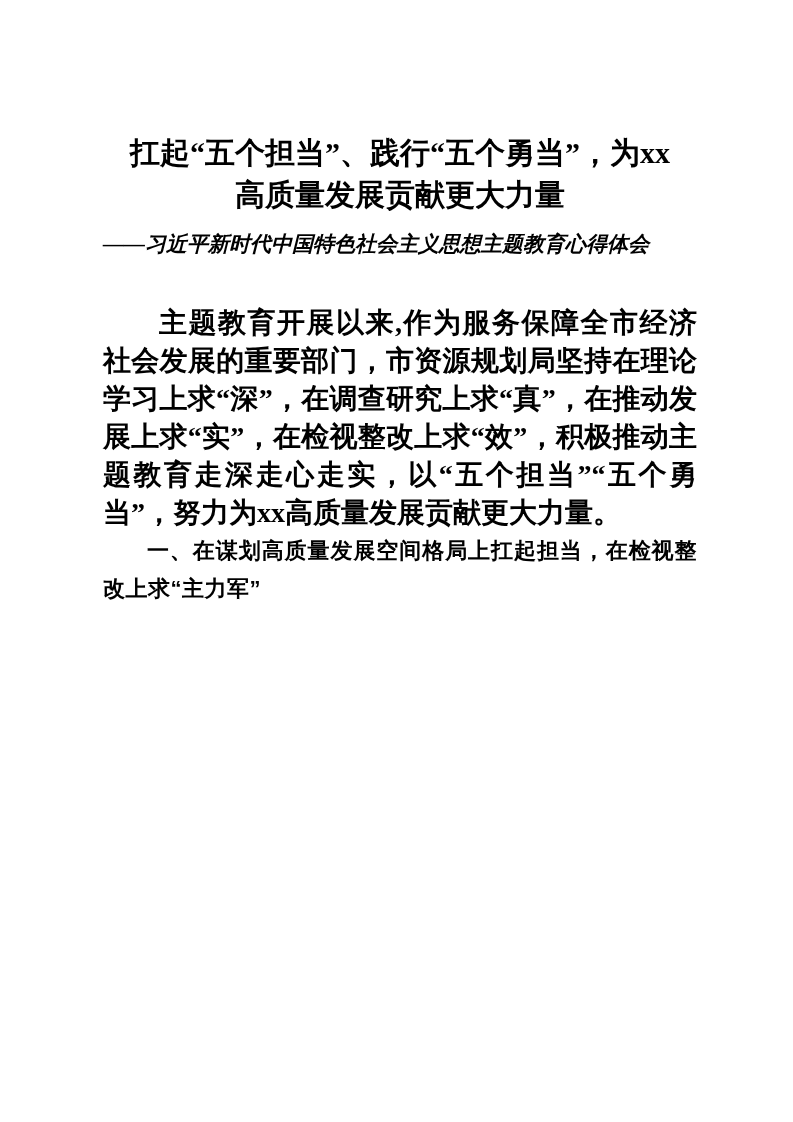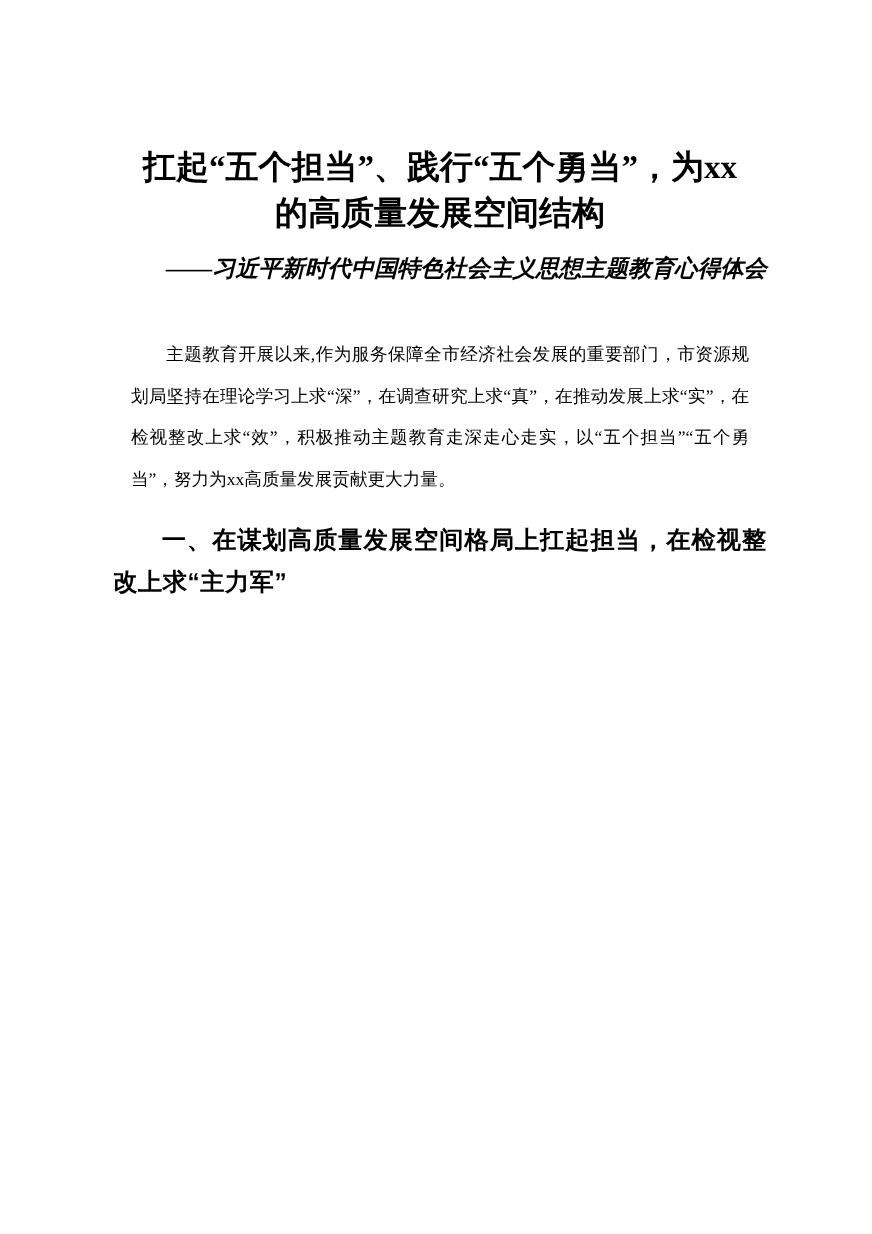--- a/index.html
+++ b/index.html
@@ -26,53 +26,53 @@
     text-align: center;
     font-family: "Liberation Serif", "DejaVu Serif", serif;
   }
   .title-line { display: block; }
   .doc-subtitle {
     margin: 8px 0 40px 0;
     font-size: 21px;
     font-weight: 600;
     font-style: italic;
     line-height: 40px;
-    text-align: right;
+    text-align: left;
     font-family: "Liberation Serif", "DejaVu Serif", serif;
   }
   .body-para {
-    margin: 16px;
-    font-size: 16px;
+    margin: 0;
+    font-size: 28px;
     line-height: 38px;
     text-align: justify;
     text-justify: inter-ideograph;
     text-indent: 2em;
     font-family: "Liberation Serif", "DejaVu Serif", serif;
-    font-weight: 400;
+    font-weight: 700;
   }
   .section-heading {
     margin: 0;
     font-size: 22px;
     letter-spacing: 0.5px;
     line-height: 38px;
     font-weight: 700;
     text-align: justify;
     text-justify: inter-ideograph;
     text-indent: 2em;
     font-family: "Liberation Sans", "DejaVu Sans", sans-serif;
   }
 </style>
 </head>
 <body>
 
 <div class="page">
 
   <h1 class="doc-title">
     <span class="title-line">扛起“五个担当”、践行“五个勇当”，为xx</span>
-    <span class="title-line">的高质量发展空间结构</span>
+    <span class="title-line">高质量发展贡献更大力量</span>
   </h1>
 
   <div class="doc-subtitle">——习近平新时代中国特色社会主义思想主题教育心得体会</div>
 
   <p class="body-para">主题教育开展以来,作为服务保障全市经济社会发展的重要部门，市资源规划局坚持在理论学习上求“深”，在调查研究上求“真”，在推动发展上求“实”，在检视整改上求“效”，积极推动主题教育走深走心走实，以“五个担当”“五个勇当”，努力为xx高质量发展贡献更大力量。</p>
 
   <h2 class="section-heading">一、在谋划高质量发展空间格局上扛起担当，在检视整改上求“主力军”</h2>
 
 
 

